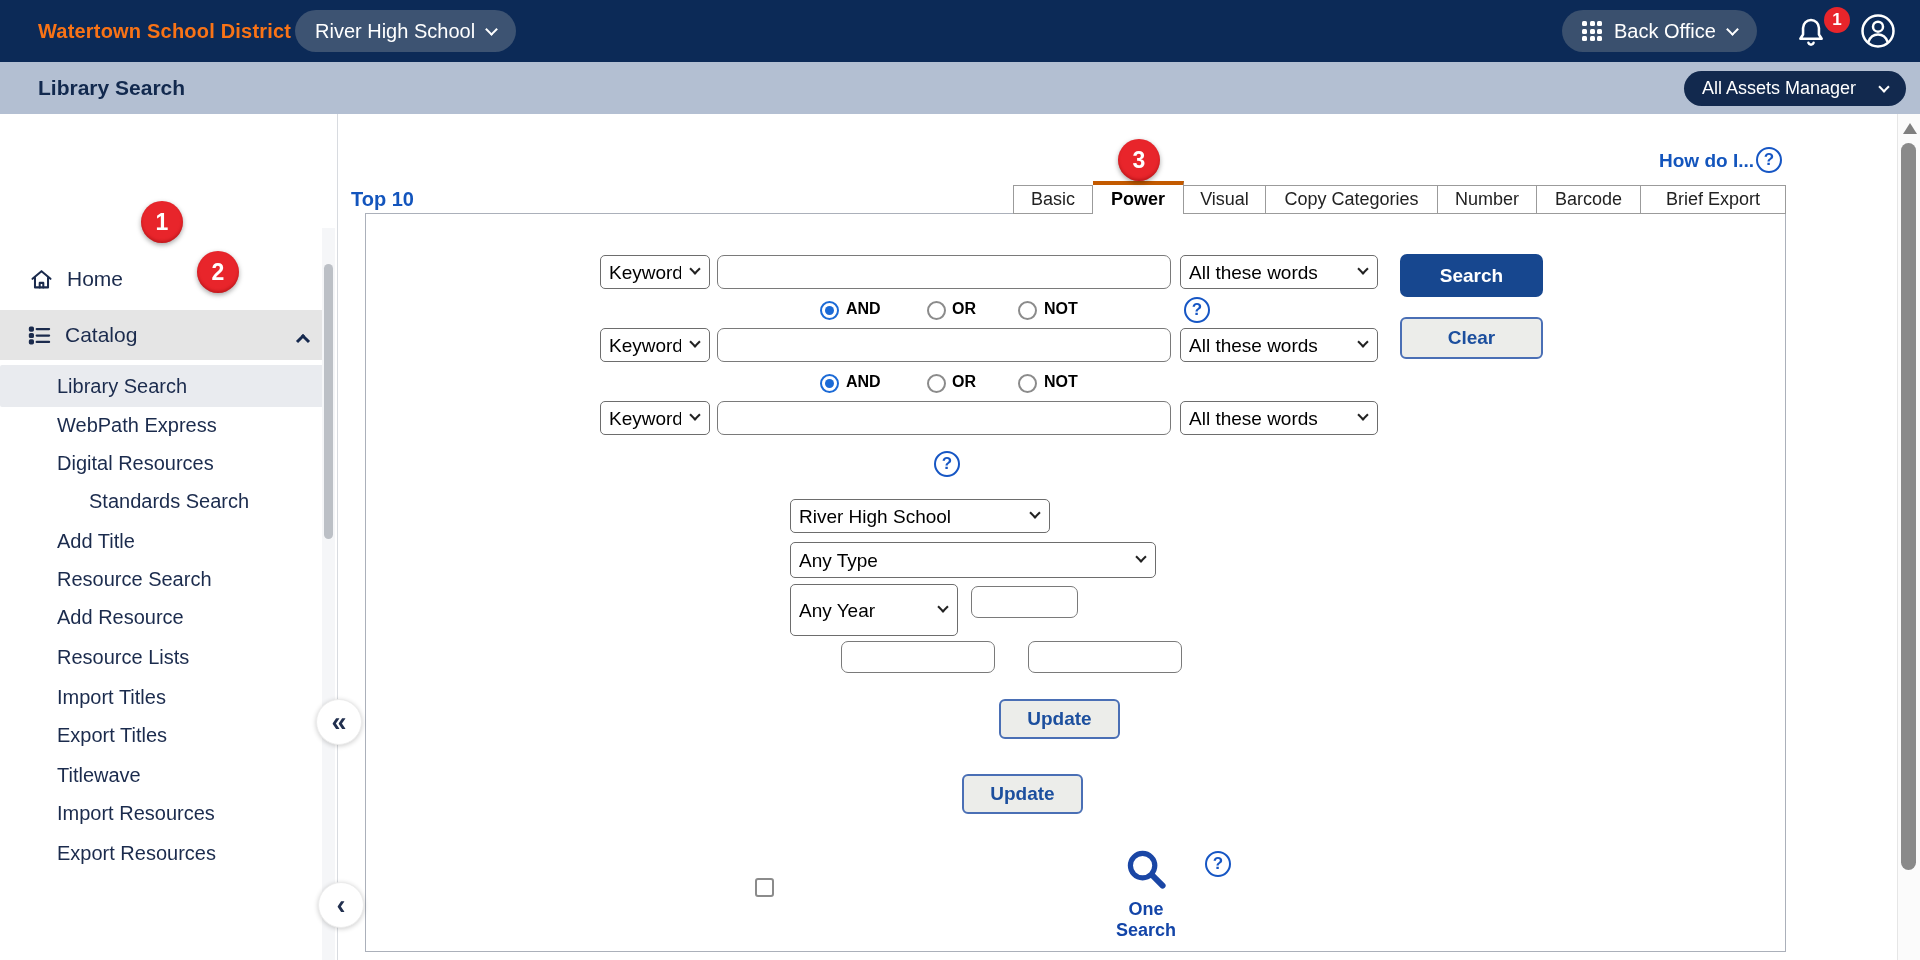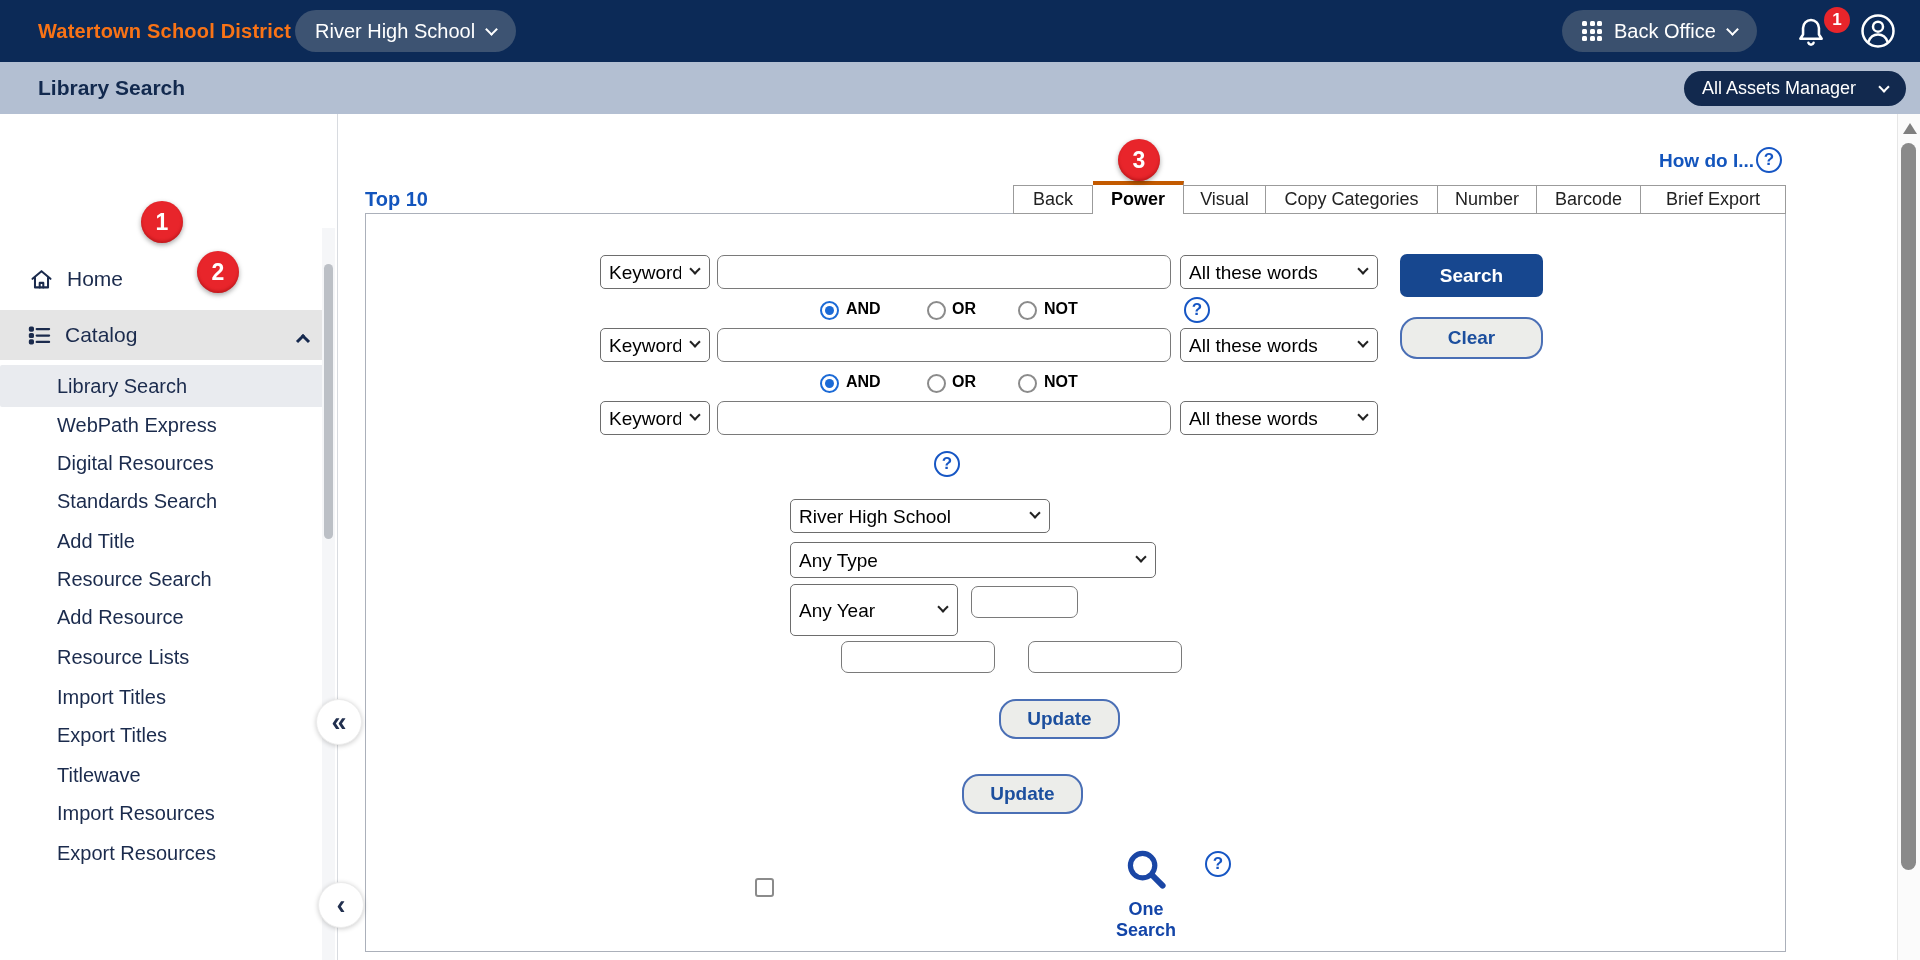--- a/index.html
+++ b/index.html
@@ -43,21 +43,21 @@
     font-size:20px; display:flex; align-items:center; }
   .sb-sub-active { background:#e9ebef; border-radius:2px; }
   .ls-bar { position:absolute; left:41px; top:259px; width:4px; height:27px; background:#13233f; }
   .sb-scroll-track { position:absolute; left:322px; top:114px; width:13px; height:846px; background:#f5f6f8; }
   .sb-scroll-thumb { position:absolute; left:324px; top:150px; width:9px; height:275px; background:#bcc0c6; border-radius:5px; }
   .edge-handle { position:absolute; width:46px; height:46px; border-radius:50%; background:#fff;
     border:1px solid #ececec; box-shadow:0 1px 5px rgba(0,0,0,.2); color:#22304f; font-size:27px; font-weight:700;
     display:flex; align-items:center; justify-content:center; z-index:6; }
   
   .blue-link { color:#1355bd; font-weight:700; }
-  .top10 { position:absolute; left:365px; top:188px; font-size:20px; }
+  .top10 { position:absolute; left:351px; top:188px; font-size:20px; }
   .howdoi { position:absolute; left:1659px; top:150px; font-size:19px; }
   .qicon { width:26px; height:26px; border-radius:50%; border:2.5px solid #1656c4; color:#1656c4;
     font-size:17px; font-weight:700; line-height:21px; text-align:center; background:#fff; display:inline-block; }
   .q-howdoi { position:absolute; left:1756px; top:147px; }
   .tabs { position:absolute; left:1013px; top:181px; display:flex; align-items:flex-end; z-index:3; }
   .tab { height:29px; border:1px solid #9b9b9b; border-left:none; background:#fff; color:#222;
     font-size:18px; display:flex; align-items:center; justify-content:center; }
   .tab:first-child { border-left:1px solid #9b9b9b; }
   .tab.active { height:33px; border-top:4px solid #c35a00; border-bottom:none; font-weight:700; color:#000; }
   .rbadge { position:absolute; width:42px; height:42px; border-radius:50%; background:#e8252b; color:#fff;
@@ -68,21 +68,21 @@
   .selwrap { position:absolute; z-index:2; }
   .sel { appearance:none; -webkit-appearance:none; width:100%; height:100%; border:1.5px solid #6d6d6d;
     border-radius:5px; background:#fff; font-family:inherit; font-size:19px; color:#000; padding:0 28px 0 8px; }
   .selarrow { position:absolute; right:11px; top:50%; width:8px; height:8px; margin-top:-7px;
     border-right:2px solid #222; border-bottom:2px solid #222; transform:rotate(45deg); pointer-events:none; }
   .tin { position:absolute; border:1.5px solid #7a7a7a; border-radius:7px; background:#fff; z-index:2;
     font-family:inherit; font-size:19px; padding:0 8px; }
   .btn { position:absolute; z-index:2; font-family:inherit; font-weight:700; font-size:19px;
     display:flex; align-items:center; justify-content:center; cursor:pointer; }
   .btn-primary { background:#17478f; color:#fff; border:none; border-radius:7px; }
-  .btn-secondary { background:#ecedea; color:#1c4f9e; border:2px solid #4a6fb5; border-radius:17px; }
+  .btn-secondary { background:#ecedea; color:#1c4f9e; border:2px solid #4a6fb5; border-radius:6px; }
   .radio { position:absolute; width:19px; height:19px; border-radius:50%; border:2px solid #8b8b8b; background:#fff; z-index:2; }
   .radio.checked { border-color:#1b6ad6; }
   .radio.checked::after { content:""; position:absolute; left:3px; top:3px; right:3px; bottom:3px;
     border-radius:50%; background:#1b6ad6; }
   .blabel { position:absolute; font-size:16px; font-weight:700; color:#000; z-index:2;text-align:center; }
   .flabel { position:absolute; width:220px; text-align:right; font-size:19px; font-weight:700; color:#000; }
   .ftext { position:absolute; font-size:19px; color:#000; }
   .sep { position:absolute; height:1px; background:#979797; }
   .limit-h { position:absolute; left:596px; top:452px; font-size:22px; font-weight:700; color:#1d1d1d; }
   .cbox { position:absolute; left:755px; top:878px; width:19px; height:19px; border:2px solid #8b8b8b;
@@ -171,21 +171,21 @@
     <div class="ls-bar"></div>
     <div class="sb-sub sb-sub-active" style="top:251px;height:42px;">
         <span>Library Search</span>
       </div>
     <div class="sb-sub" style="top:292px;">
         <span>WebPath Express</span>
       </div>
     <div class="sb-sub" style="top:330px;">
         <span>Digital Resources</span>
       </div>
-    <div class="sb-sub" style="top:368px;">
+    <div class="sb-sub" style="top:368px;margin-left:32px;">
         <span>Standards Search</span>
       </div>
     <div class="sb-sub" style="top:408px;">
         <span>Add Title</span>
       </div>
     <div class="sb-sub" style="top:446px;">
         <span>Resource Search</span>
       </div>
     <div class="sb-sub" style="top:484px;">
         <span>Add Resource</span>
@@ -221,21 +221,21 @@
     </div>
   <div class="edge-handle" style="left:318px;top:882px;">
       <span>‹</span>
     </div>
 
   <a class="blue-link top10">Top 10</a>
   <a class="blue-link howdoi">How do I...</a>
   <span class="qicon q-howdoi">?</span>
 
   <div class="tabs">
-    <div class="tab" style="width:80px;">Back</div>
+    <div class="tab" style="width:80px;">Basic</div>
     <div class="tab active" style="width:91px;text-align:right;">Power</div>
     <div class="tab" style="width:82px;">Visual</div>
     <div class="tab" style="width:172px;">Copy Categories</div>
     <div class="tab" style="width:99px;">Number</div>
     <div class="tab" style="width:104px;">Barcode</div>
     <div class="tab" style="width:145px;">Brief Export</div>
   </div>
 
   <div class="panel"></div>
 

